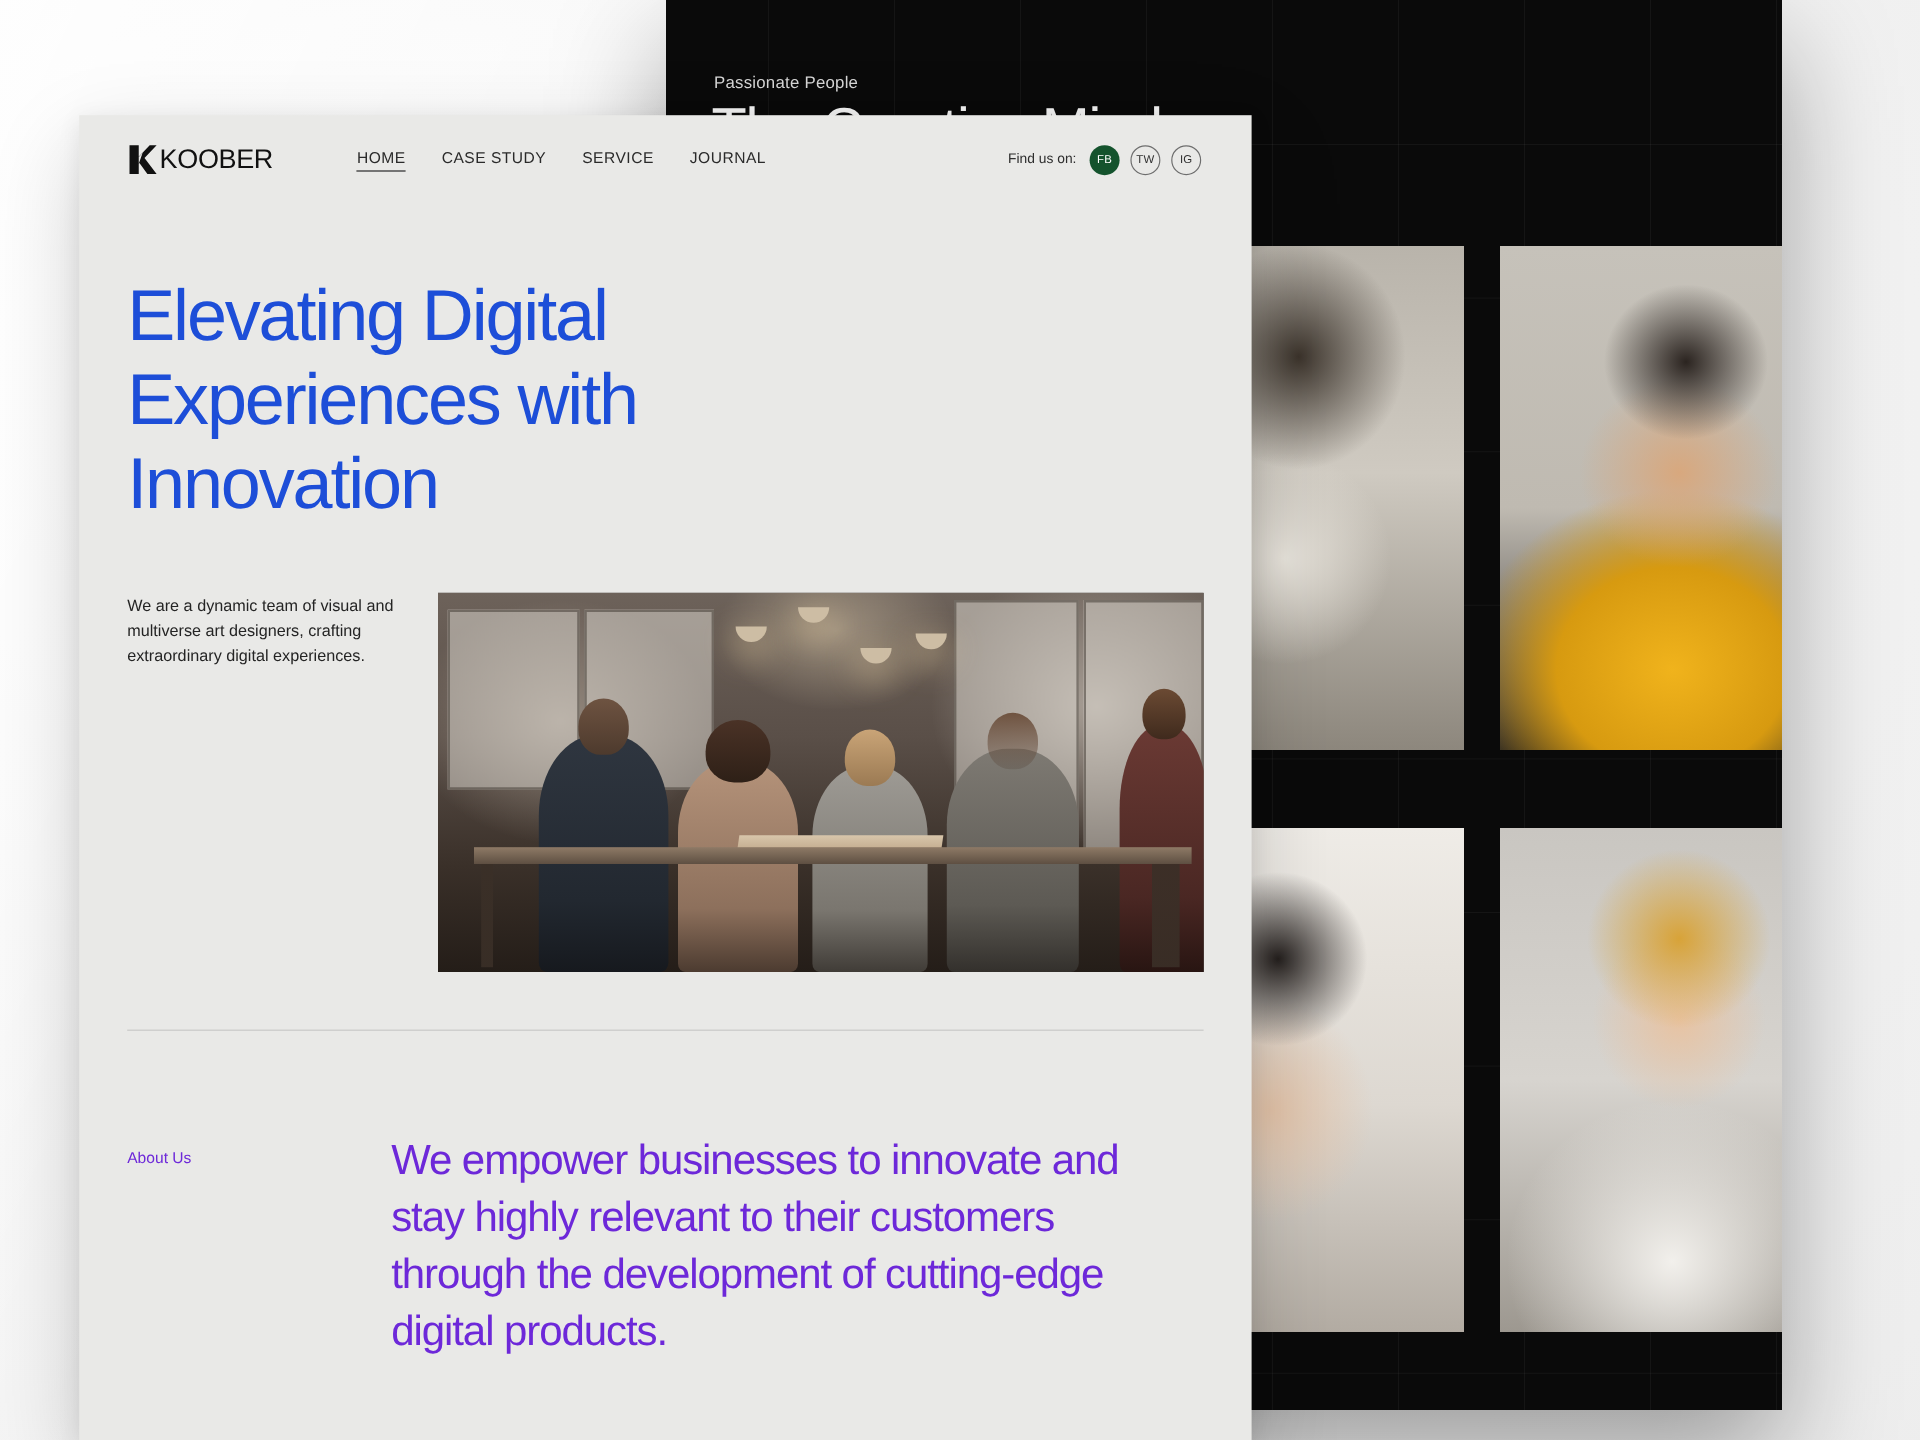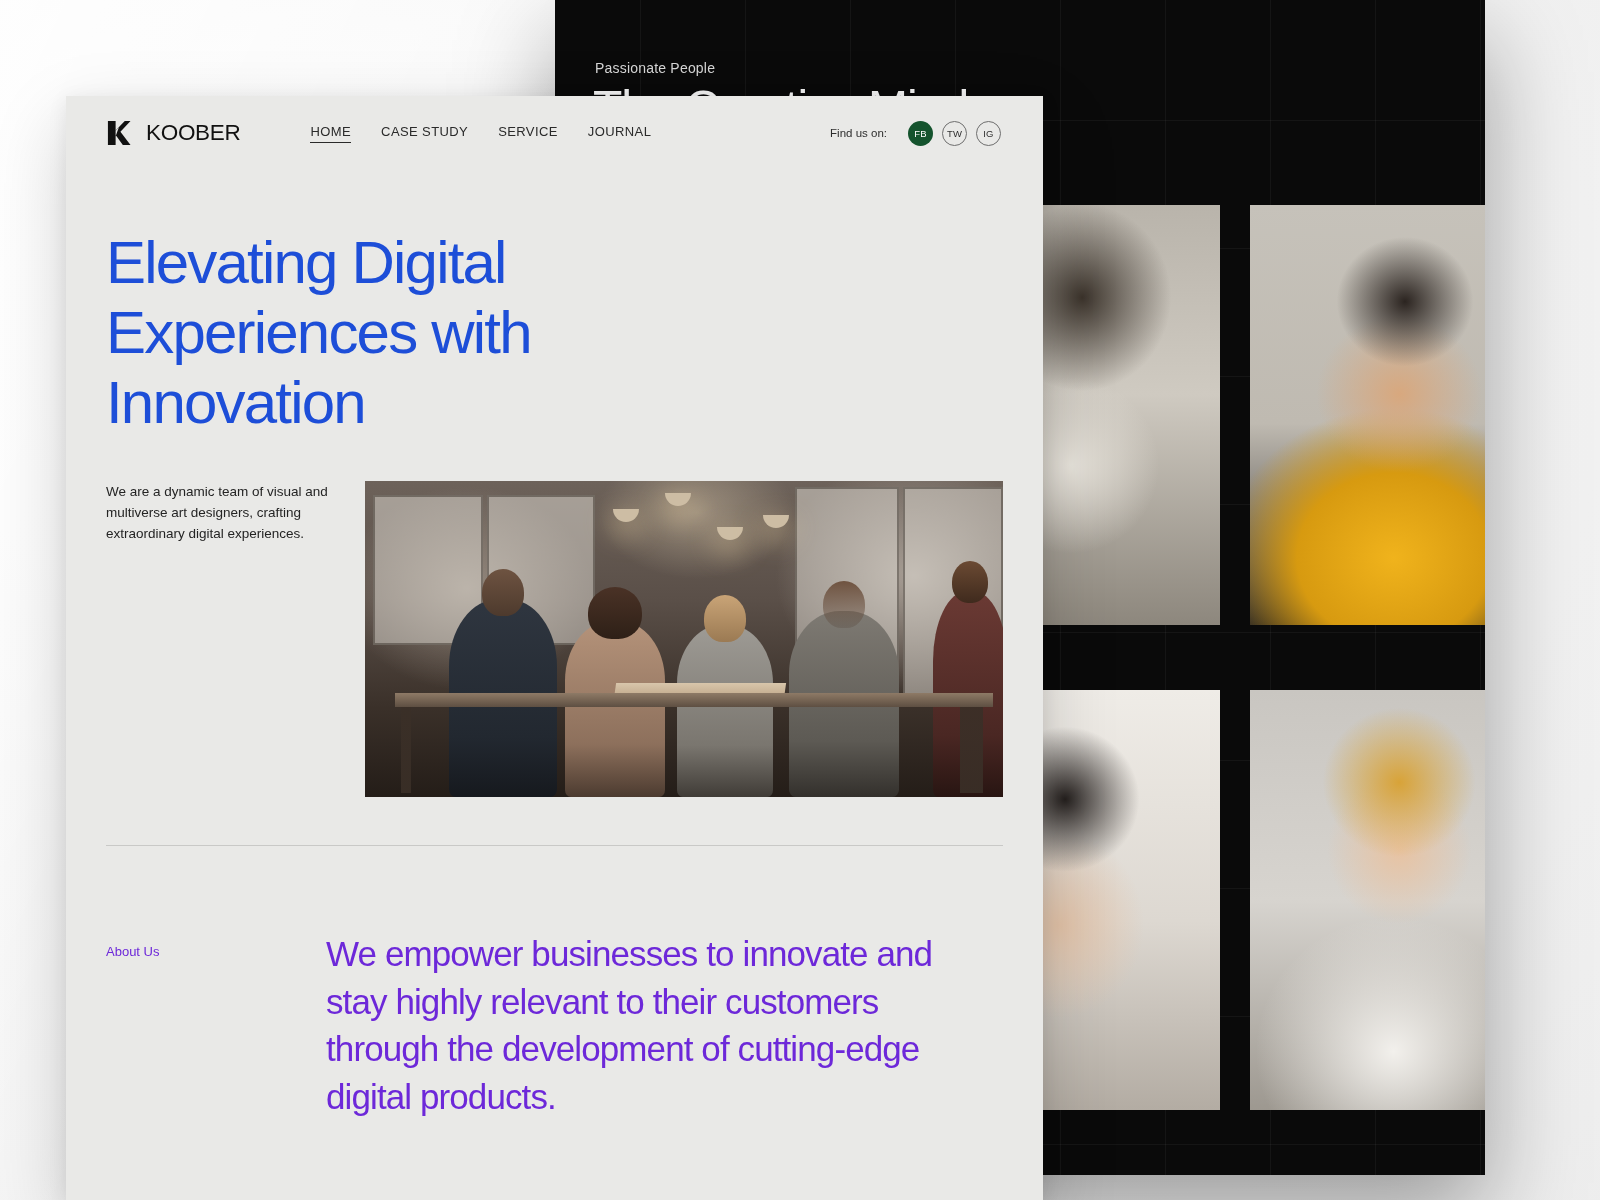--- a/index.html
+++ b/index.html
@@ -97,48 +97,48 @@
     background:#e9e9e7;
     box-shadow:0 28px 70px rgba(0,0,0,.18), 0 4px 18px rgba(0,0,0,.08);
     overflow:hidden;
   }
 
   
   .site-header{
     height:74px; display:flex; align-items:center;
     padding:0 42px 0 40px;
   }
-  .brand{ display:flex; align-items:center; gap:15px; }
+  .brand{ display:flex; align-items:center; gap:2px; }
   .brand-mark{ width:25px; height:26px; flex:none; }
   .brand-name{ font-size:22.5px; font-weight:500; letter-spacing:-.3px; color:#111; }
 
   .main-nav{ display:flex; gap:30px; margin-left:70px; }
   .nav-link{
     font-size:13px; letter-spacing:.4px; color:#2a2a2a;
     padding-bottom:3px; text-decoration:none; cursor:pointer;
   }
   .nav-link.is-active{ border-bottom:1.4px solid #2a2a2a; }
 
   .find-us{ margin-left:auto; display:flex; align-items:center; gap:9px; }
-  .find-label{ font-size:11.5px; color:#2d2d2d; margin-right:12px; }
+  .find-label{ font-size:11.5px; color:#2d2d2d; margin-right:2px; }
   .soc{
     width:25px; height:25px; border-radius:50%;
     display:flex; align-items:center; justify-content:center;
     font-size:9.5px; letter-spacing:.2px; cursor:pointer;
   }
   .soc.filled{ background:#14532d; color:#fff; }
   .soc.outline{ border:1px solid #6e6e6e; color:#2f2f2f; }
 
   
   .hero{ padding:58px 40px 0 40px; }
   .hero-title{
     font-size:60px; line-height:1.17; font-weight:400;
     letter-spacing:-1.8px; color:#1d4ed8; max-width:640px;
   }
-  .hero-lower{ display:flex; gap:34px; margin-top:42px; }
+  .hero-lower{ display:flex; gap:34px; margin-top:55px; }
   .hero-copy{
     width:228px; font-size:13.5px; line-height:1.56; color:#242424;
   }
   .hero-figure{
     width:648px; height:316px; overflow:hidden; position:relative;
     background:#2b2320;
   }
   .hero-figure .scene{ position:absolute; inset:0; }
 
   

